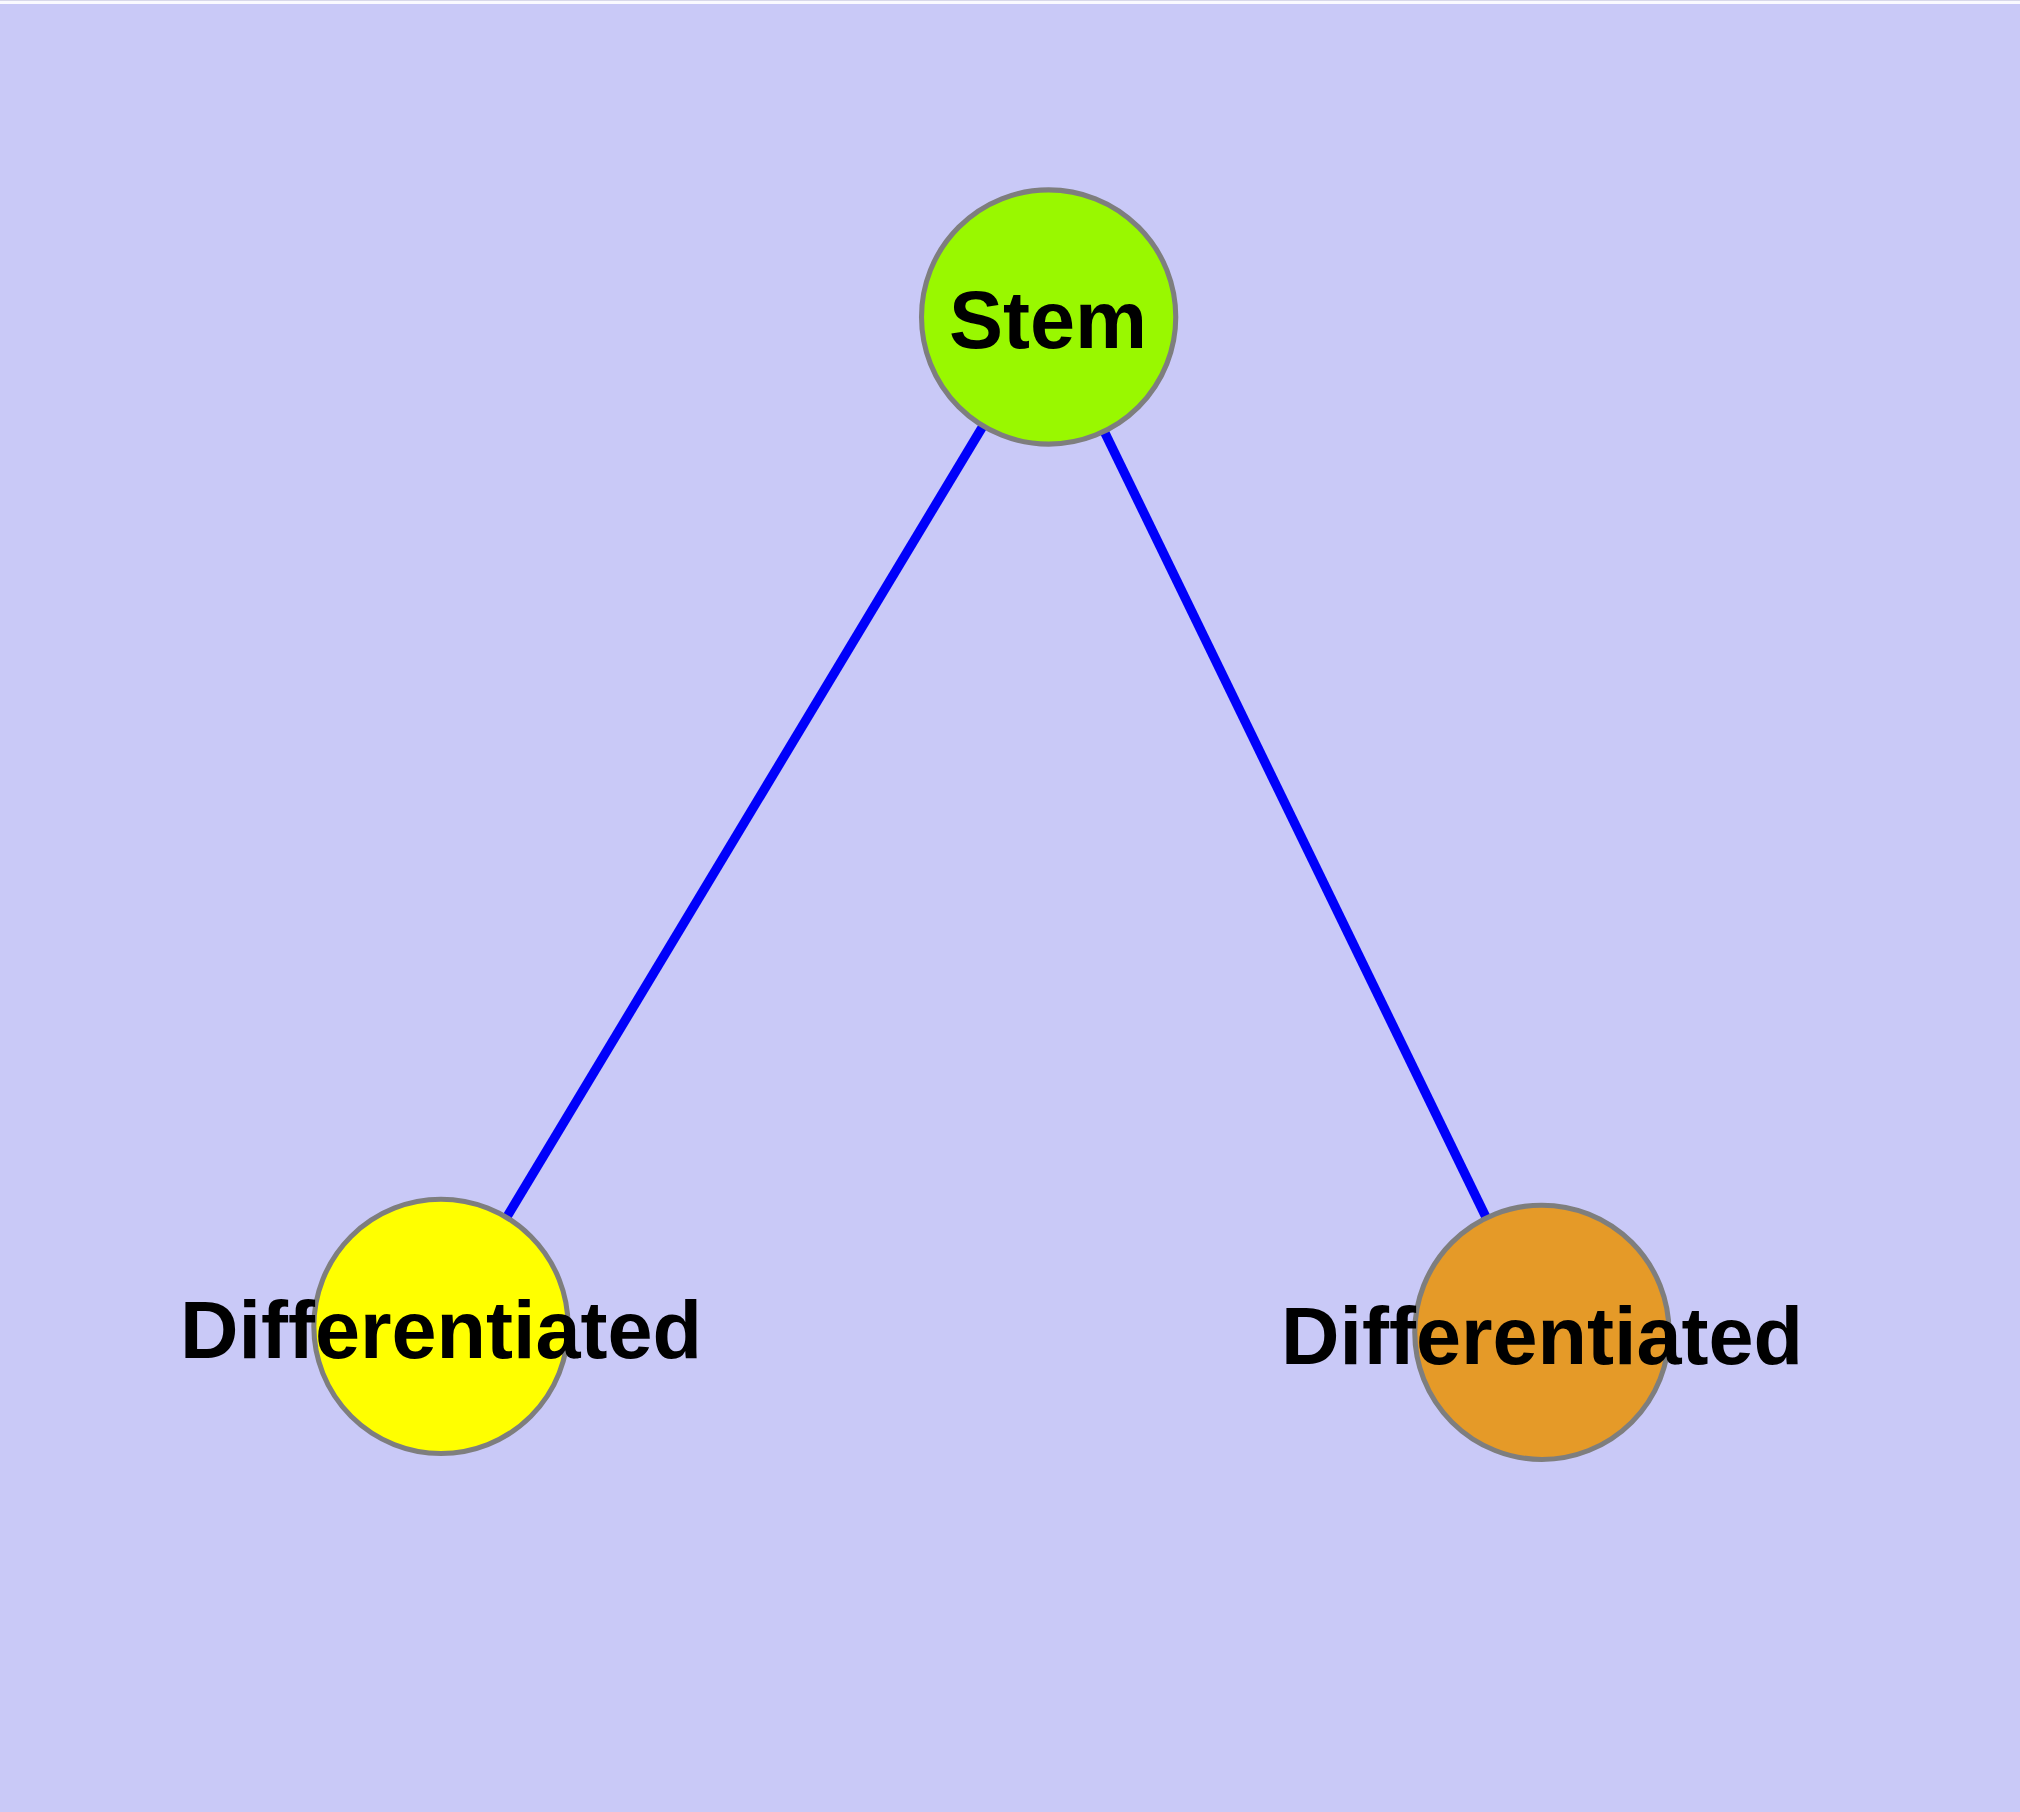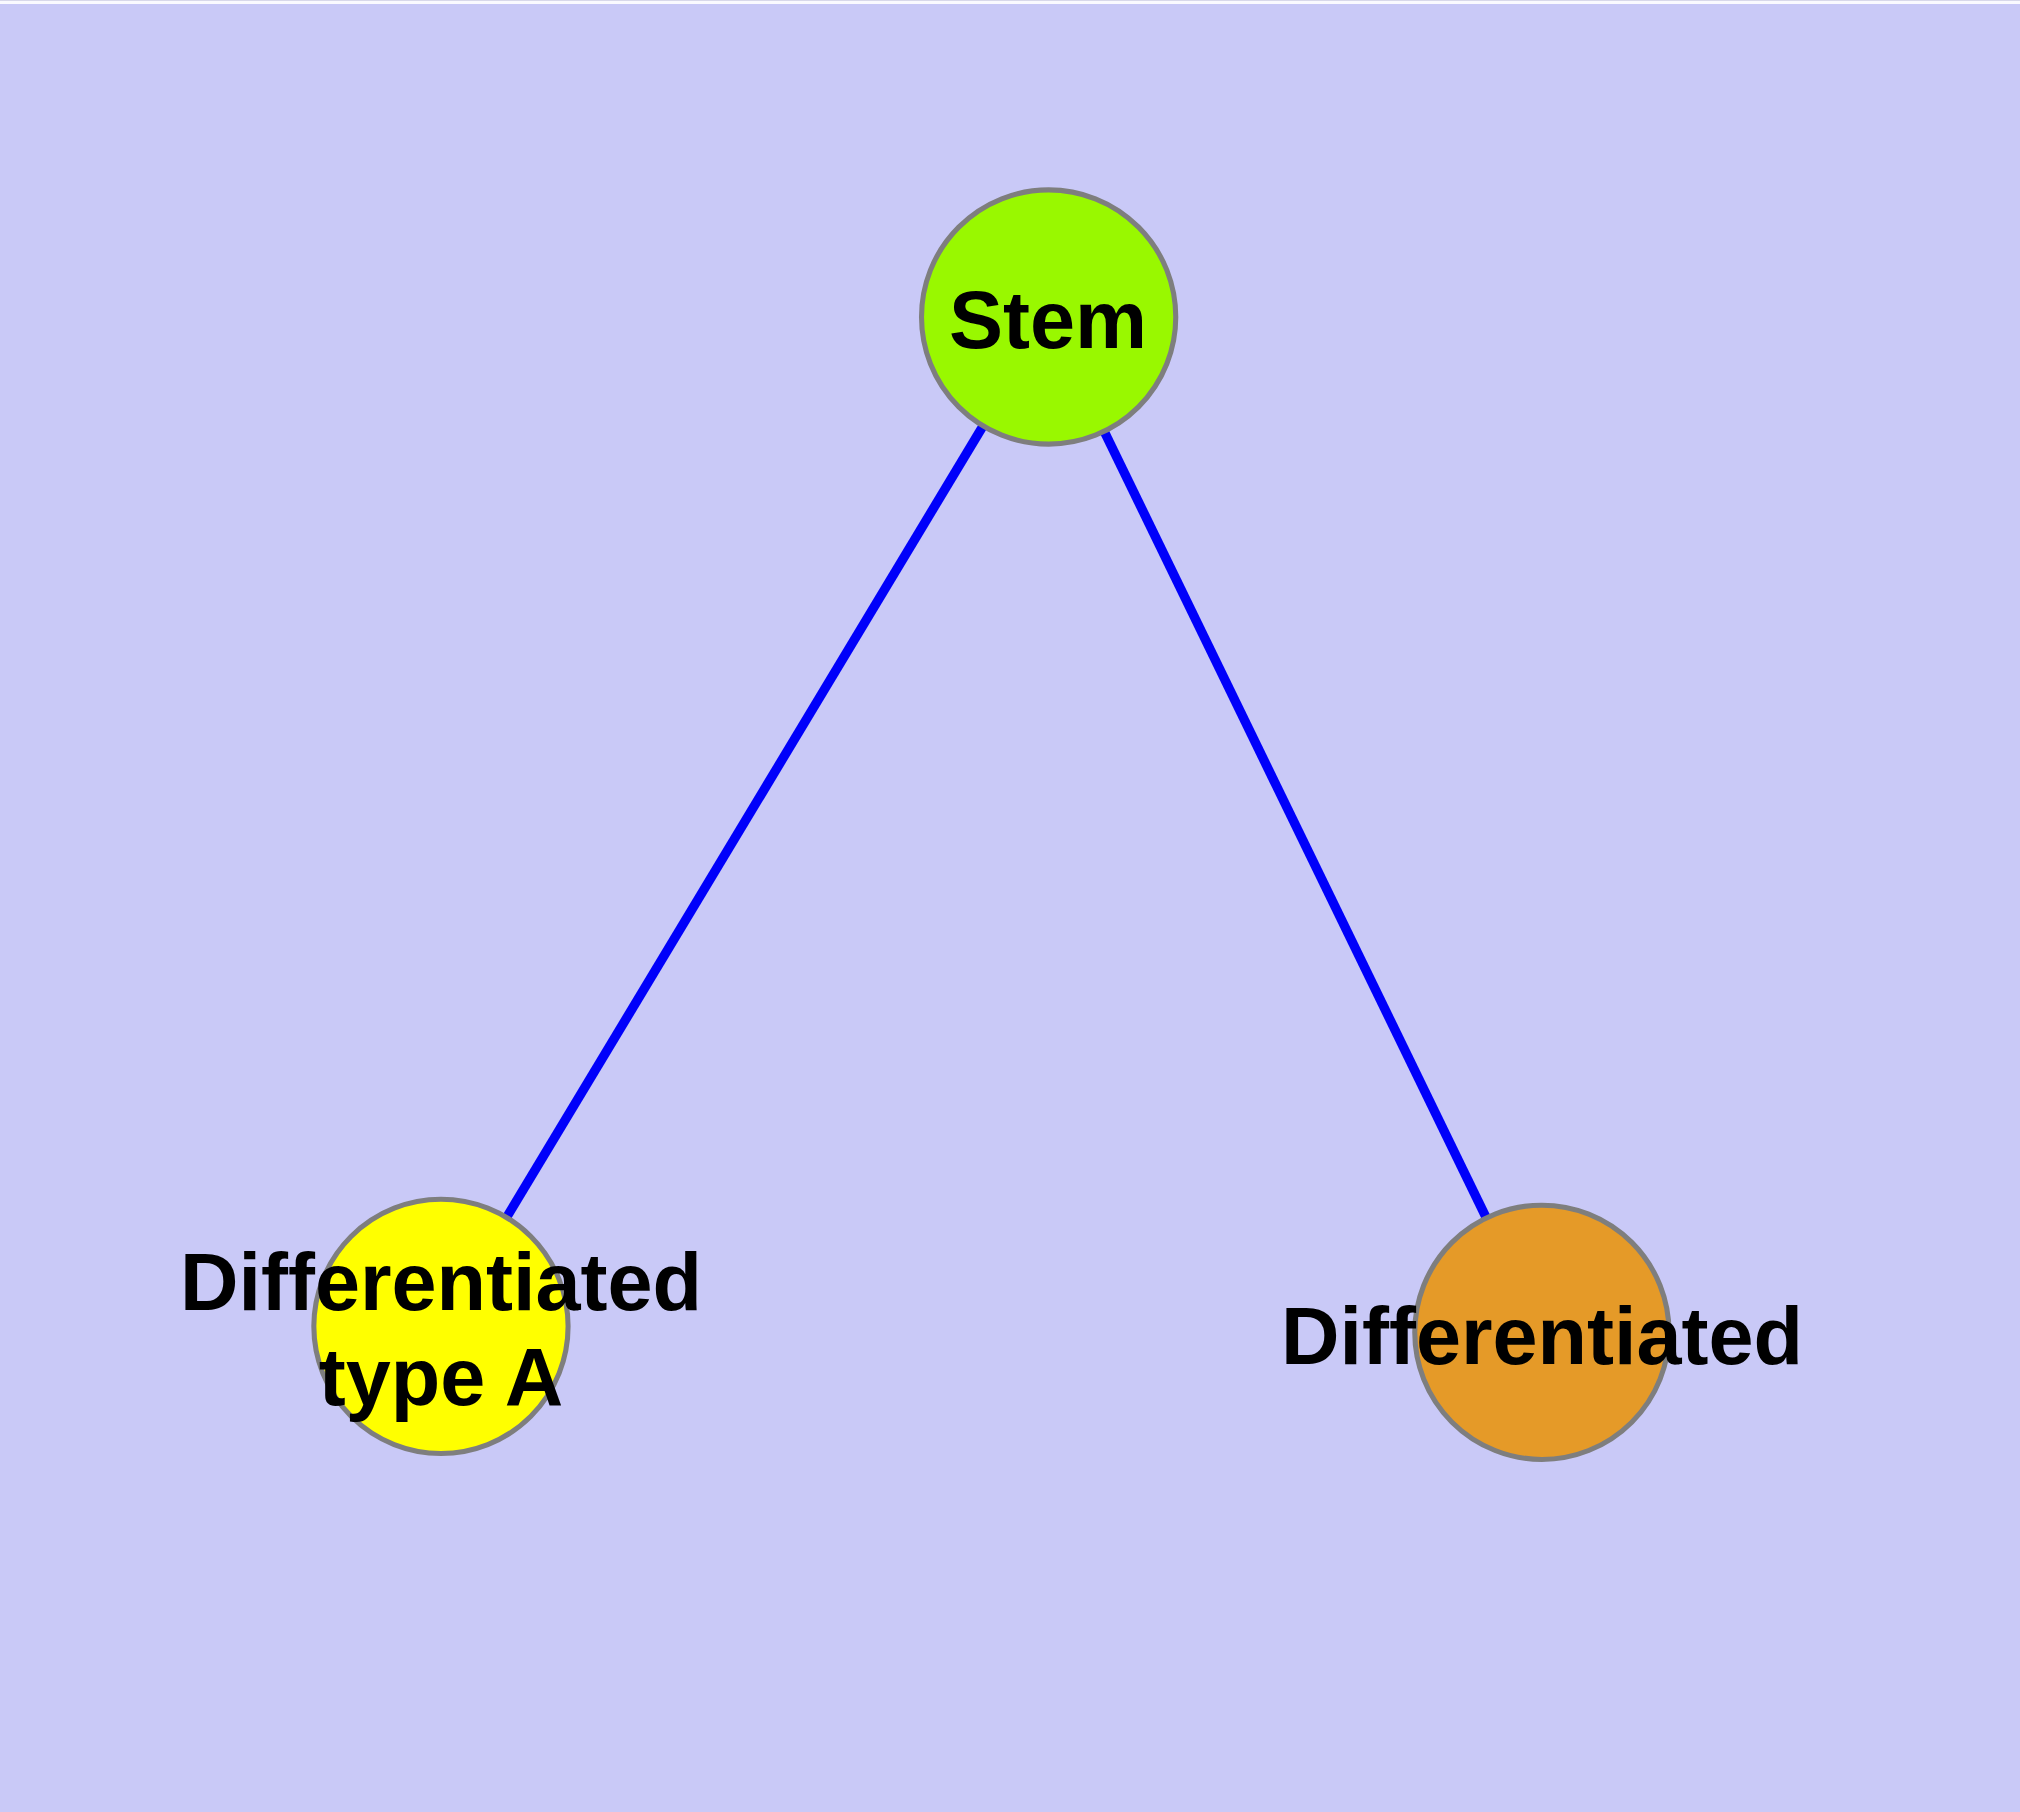--- a/index.html
+++ b/index.html
@@ -50,20 +50,19 @@
       <circle cx="1819" cy="1572" r="150" fill="#E59A28" stroke="#7E7E7E" stroke-width="6"></circle>
     </svg>
   <div class="top-edge" id="top-edge" style="background: rgb(250, 250, 255);"></div>
 
   <div class="node-label" id="label-stem" style="left: 1048px; top: 320px; color: rgb(0, 0, 0);">
     <span class="line">Stem</span>
   </div>
 
   <div class="node-label" id="label-type-a" style="left: 441px; top: 1330px; color: rgb(0, 0, 0);">
     <span class="line">Differentiated</span>
-    <span class="line">type A</span>
   </div>
 
   <div class="node-label" id="label-type-b" style="left: 1542px; top: 1336px; color: rgb(0, 0, 0);">
     <span class="line">Differentiated</span>
   </div>
 </div>
 
 
 </body></html>

